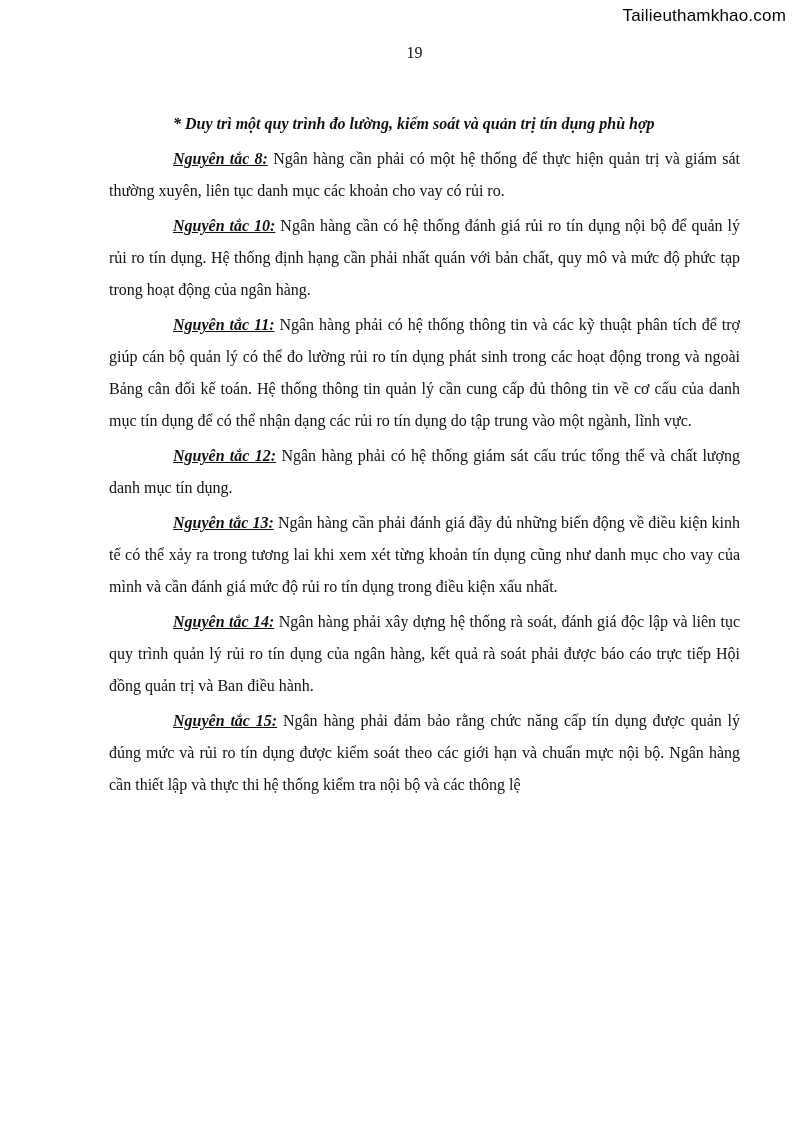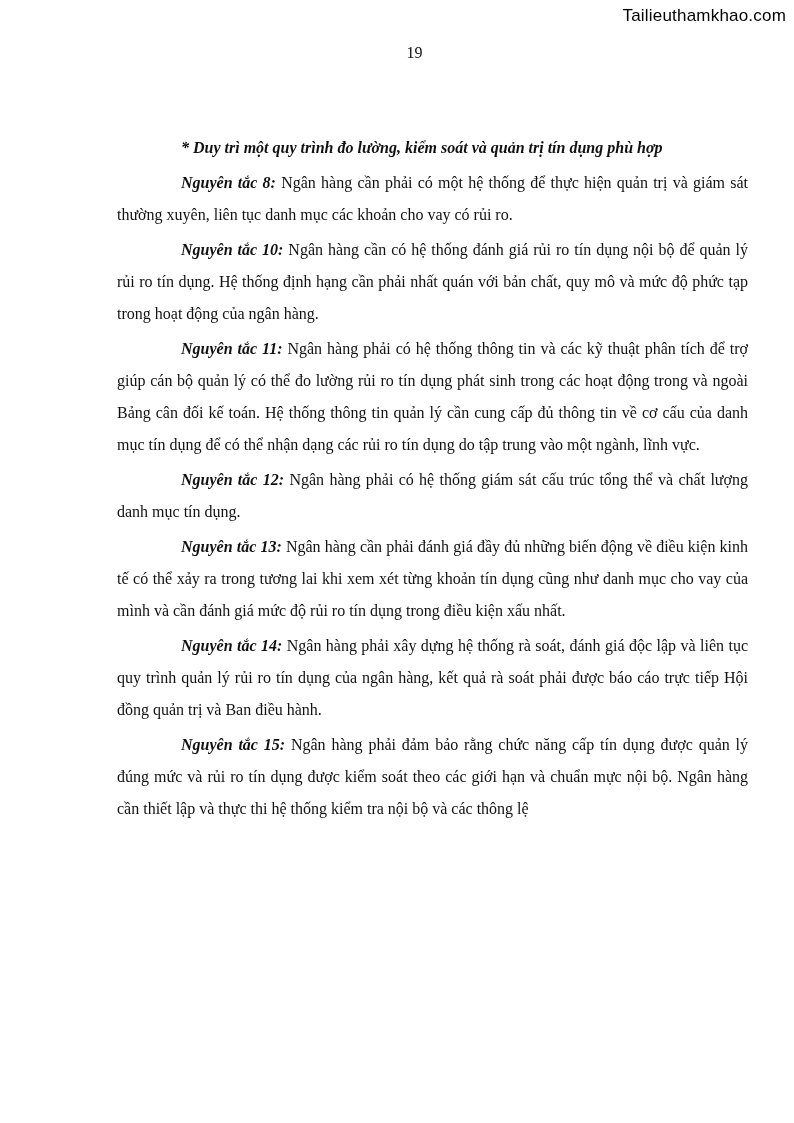--- a/index.html
+++ b/index.html
@@ -25,38 +25,38 @@
   }
   .page-number {
     position: absolute;
     top: 44px; left: 99px;
     width: 631px;
     text-align: center;
     font-size: 16px;
   }
   .body-text {
     position: absolute;
-    top: 108px; left: 117px;
+    top: 108px; left: 109px;
     width: 631px;
     font-size: 16px;
     line-height: 32px;
     text-align: justify;
-    margin-top: 24px;
   }
   .body-text p {
     margin: 0 0 3px 0;
     text-indent: 64px;
   }
   .heading {
     font-weight: bold;
     font-style: italic;
   }
   .lead {
     font-weight: bold;
     font-style: italic;
+    text-decoration: underline;
   }
 </style>
 </head>
 <body>
 
 <div class="page">
 
   <div class="watermark">Tailieuthamkhao.com</div>
 
   <div class="page-number">19</div>

